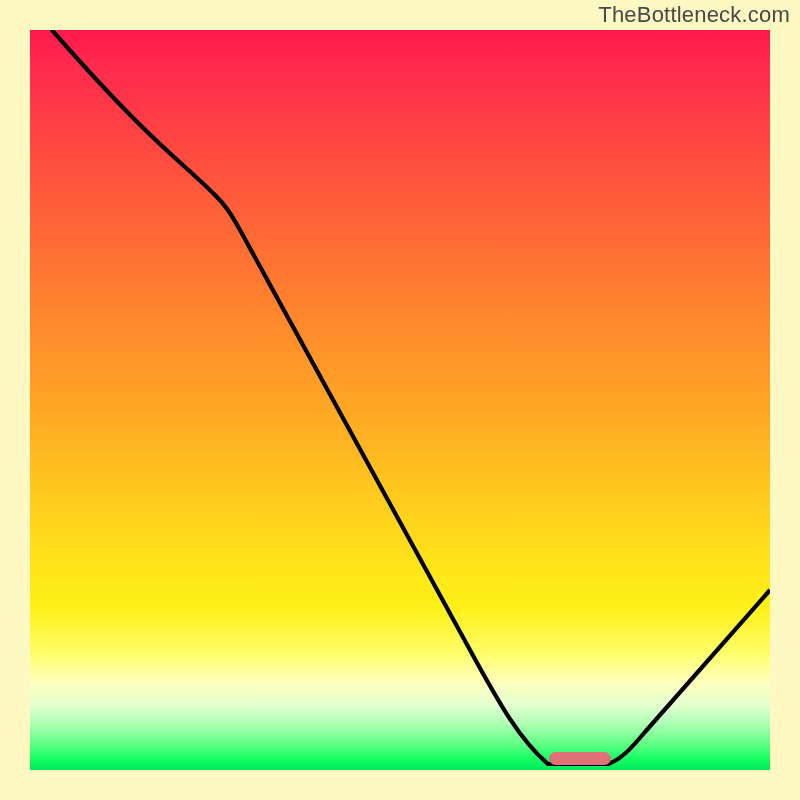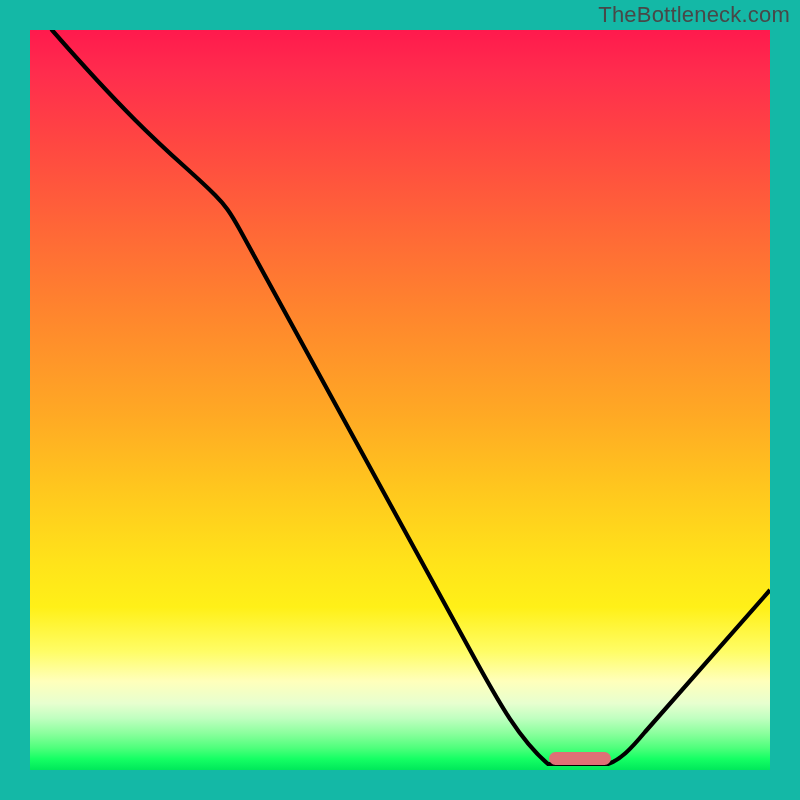--- a/index.html
+++ b/index.html
@@ -10,21 +10,21 @@
     background: #000;
     font-family: Arial, Helvetica, sans-serif;
     overflow: hidden;
   }
   .frame {
     position: absolute;
     left: 0;
     top: 0;
     width: 800px;
     height: 800px;
-    background: #14b8a6;
+    background: #fef9c3;
   }
   .watermark {
     position: absolute;
     top: 2px;
     right: 10px;
     color: #484848;
     font-size: 22px;
     font-weight: 500;
     letter-spacing: 0.2px;
   }

